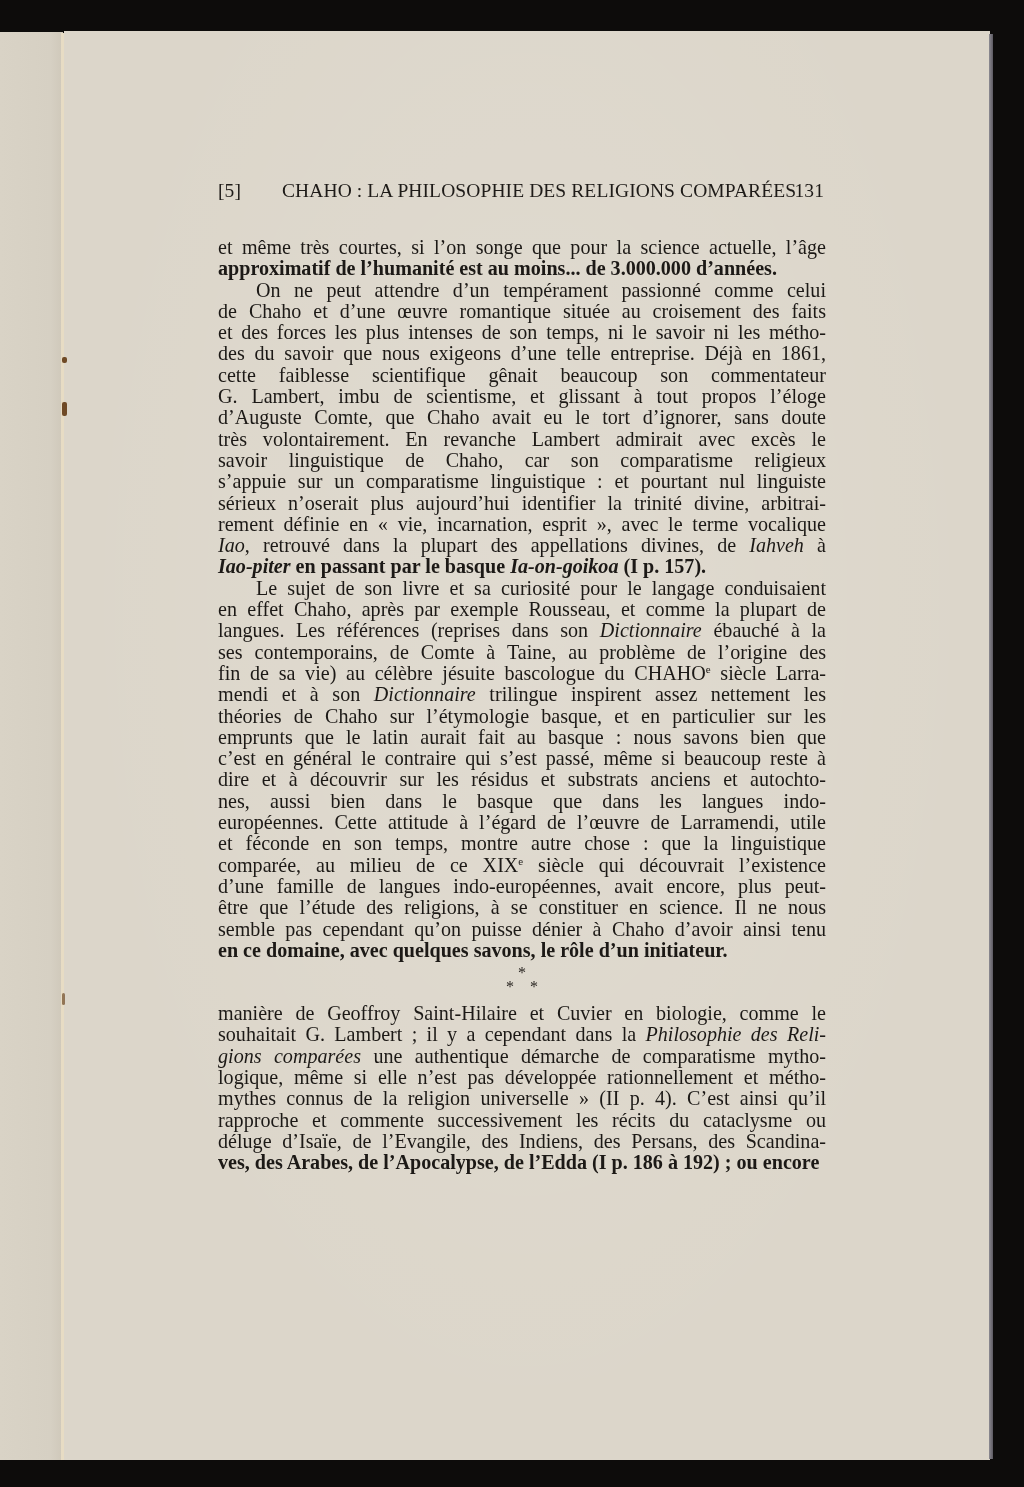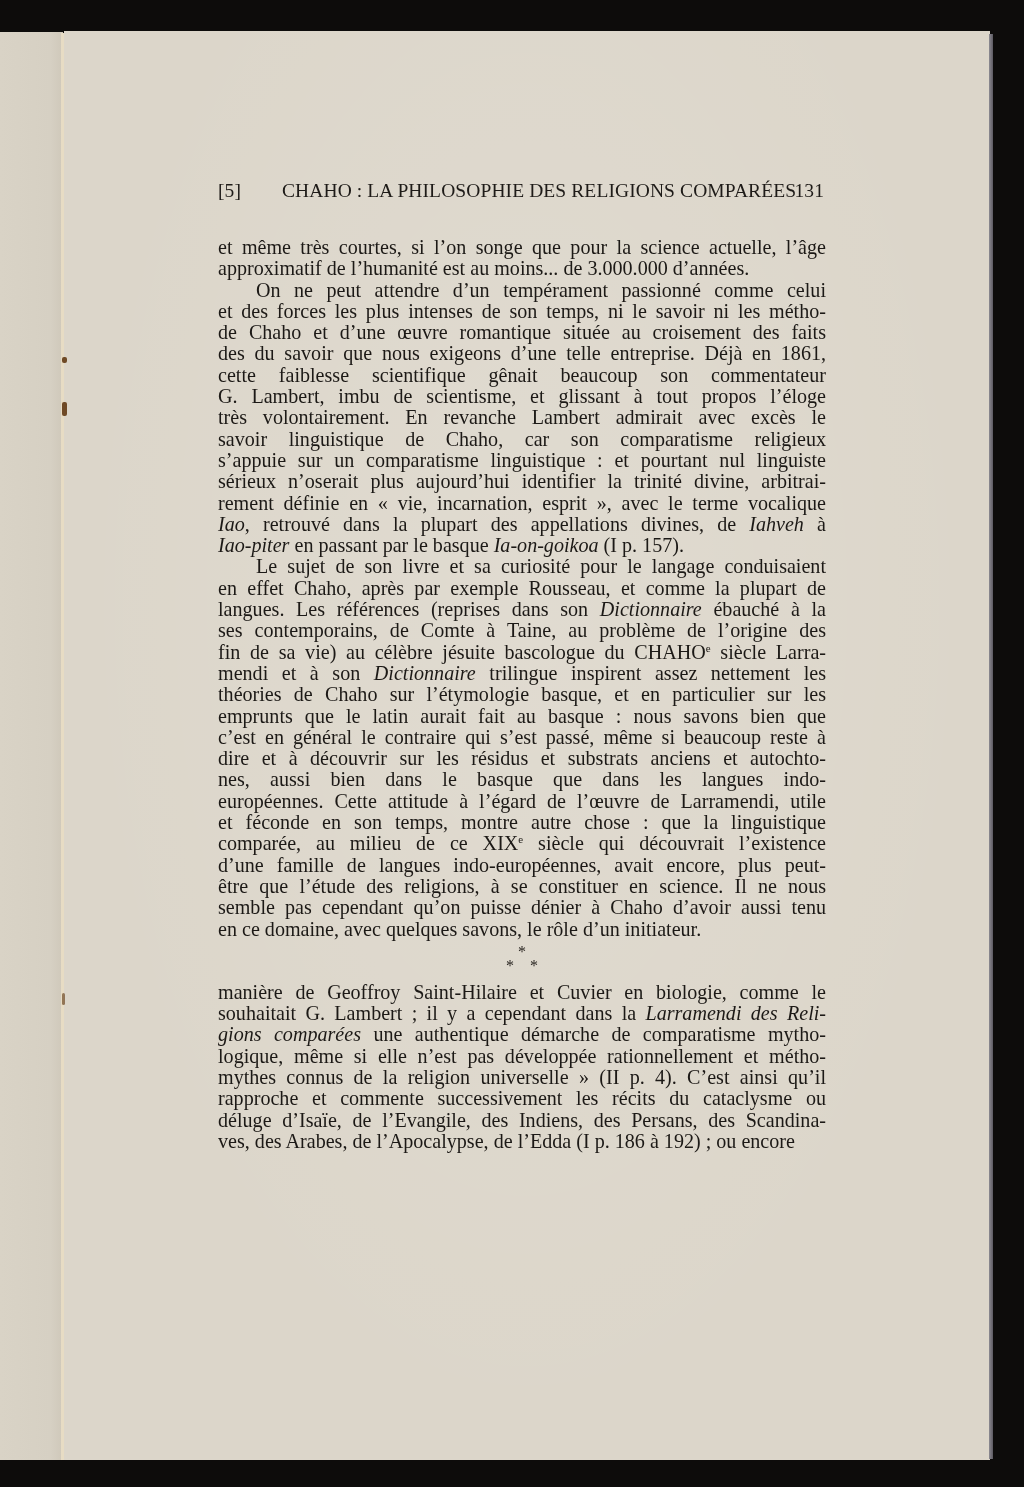--- a/index.html
+++ b/index.html
@@ -92,20 +92,21 @@
     .line {
       display: block;
       height: 21.3px;
       white-space: nowrap;
       text-align: justify;
       text-align-last: justify;
       overflow: visible;
     }
     .line.last {
       text-align-last: left;
+      font-weight: bold;
     }
     .line.indent {
       text-indent: 38px;
     }
     .line i {
       font-style: italic;
     }
     .line sup {
       font-size: 11px;
       vertical-align: 7px;
@@ -154,25 +155,26 @@
   <span class="folio-right">131</span>
 </div>
 
 <div class="text-block" id="text-block">
   <div id="para-0">
       <span class="line"><span>et même très courtes, si l’on songe que pour la science actuelle, l’âge</span></span>
       <span class="line last"><span>approximatif de l’humanité est au moins... de 3.000.000 d’années.</span></span>
     </div>
   <div id="para-1">
       <span class="line indent"><span>On ne peut attendre d’un tempérament passionné comme celui</span></span>
+      <span class="line"><span>de Chaho et d’une œuvre romantique située au croisement des faits</span></span>
       <span class="line"><span>et des forces les plus intenses de son temps, ni le savoir ni les métho-</span></span>
-      <span class="line"><span>de Chaho et d’une œuvre romantique située au croisement des faits</span></span>
       <span class="line"><span>des du savoir que nous exigeons d’une telle entreprise. Déjà en 1861,</span></span>
       <span class="line"><span>cette faiblesse scientifique gênait beaucoup son commentateur</span></span>
       <span class="line"><span>G. Lambert, imbu de scientisme, et glissant à tout propos l’éloge</span></span>
+      <span class="line"><span>d’Auguste Comte, que Chaho avait eu le tort d’ignorer, sans doute</span></span>
       <span class="line"><span>très volontairement. En revanche Lambert admirait avec excès le</span></span>
       <span class="line"><span>savoir linguistique de Chaho, car son comparatisme religieux</span></span>
       <span class="line"><span>s’appuie sur un comparatisme linguistique : et pourtant nul linguiste</span></span>
       <span class="line"><span>sérieux n’oserait plus aujourd’hui identifier la trinité divine, arbitrai-</span></span>
       <span class="line"><span>rement définie en « vie, incarnation, esprit », avec le terme vocalique</span></span>
       <span class="line"><i>Iao</i><span>, retrouvé dans la plupart des appellations divines, de </span><i>Iahveh</i><span> à</span></span>
       <span class="line last"><i>Iao-piter</i><span> en passant par le basque </span><i>Ia-on-goikoa</i><span> (I p. 157).</span></span>
     </div>
   <div id="para-2">
       <span class="line indent"><span>Le sujet de son livre et sa curiosité pour le langage conduisaient</span></span>
@@ -184,30 +186,30 @@
       <span class="line"><span>théories de Chaho sur l’étymologie basque, et en particulier sur les</span></span>
       <span class="line"><span>emprunts que le latin aurait fait au basque : nous savons bien que</span></span>
       <span class="line"><span>c’est en général le contraire qui s’est passé, même si beaucoup reste à</span></span>
       <span class="line"><span>dire et à découvrir sur les résidus et substrats anciens et autochto-</span></span>
       <span class="line"><span>nes, aussi bien dans le basque que dans les langues indo-</span></span>
       <span class="line"><span>européennes. Cette attitude à l’égard de l’œuvre de Larramendi, utile</span></span>
       <span class="line"><span>et féconde en son temps, montre autre chose : que la linguistique</span></span>
       <span class="line"><span>comparée, au milieu de ce XIX</span><sup>e</sup><span> siècle qui découvrait l’existence</span></span>
       <span class="line"><span>d’une famille de langues indo-européennes, avait encore, plus peut-</span></span>
       <span class="line"><span>être que l’étude des religions, à se constituer en science. Il ne nous</span></span>
-      <span class="line"><span>semble pas cependant qu’on puisse dénier à Chaho d’avoir aussi tenu</span></span>
+      <span class="line"><span>semble pas cependant qu’on puisse dénier à Chaho d’avoir ainsi tenu</span></span>
       <span class="line last"><span>en ce domaine, avec quelques savons, le rôle d’un initiateur.</span></span>
     </div>
   <div class="separator">
     <span class="star-top">*</span>
     <span class="star-bottom">* *</span>
   </div>
   <div id="para-3">
       <span class="line"><span>manière de Geoffroy Saint-Hilaire et Cuvier en biologie, comme le</span></span>
-      <span class="line"><span>souhaitait G. Lambert ; il y a cependant dans la </span><i>Larramendi des Reli-</i></span>
+      <span class="line"><span>souhaitait G. Lambert ; il y a cependant dans la </span><i>Philosophie des Reli-</i></span>
       <span class="line"><i>gions comparées</i><span> une authentique démarche de comparatisme mytho-</span></span>
       <span class="line"><span>logique, même si elle n’est pas développée rationnellement et métho-</span></span>
       <span class="line"><span>mythes connus de la religion universelle » (II p. 4). C’est ainsi qu’il</span></span>
       <span class="line"><span>rapproche et commente successivement les récits du cataclysme ou</span></span>
       <span class="line"><span>déluge d’Isaïe, de l’Evangile, des Indiens, des Persans, des Scandina-</span></span>
       <span class="line last"><span>ves, des Arabes, de l’Apocalypse, de l’Edda (I p. 186 à 192) ; ou encore</span></span>
     </div>
 </div>
 
 </body></html>

